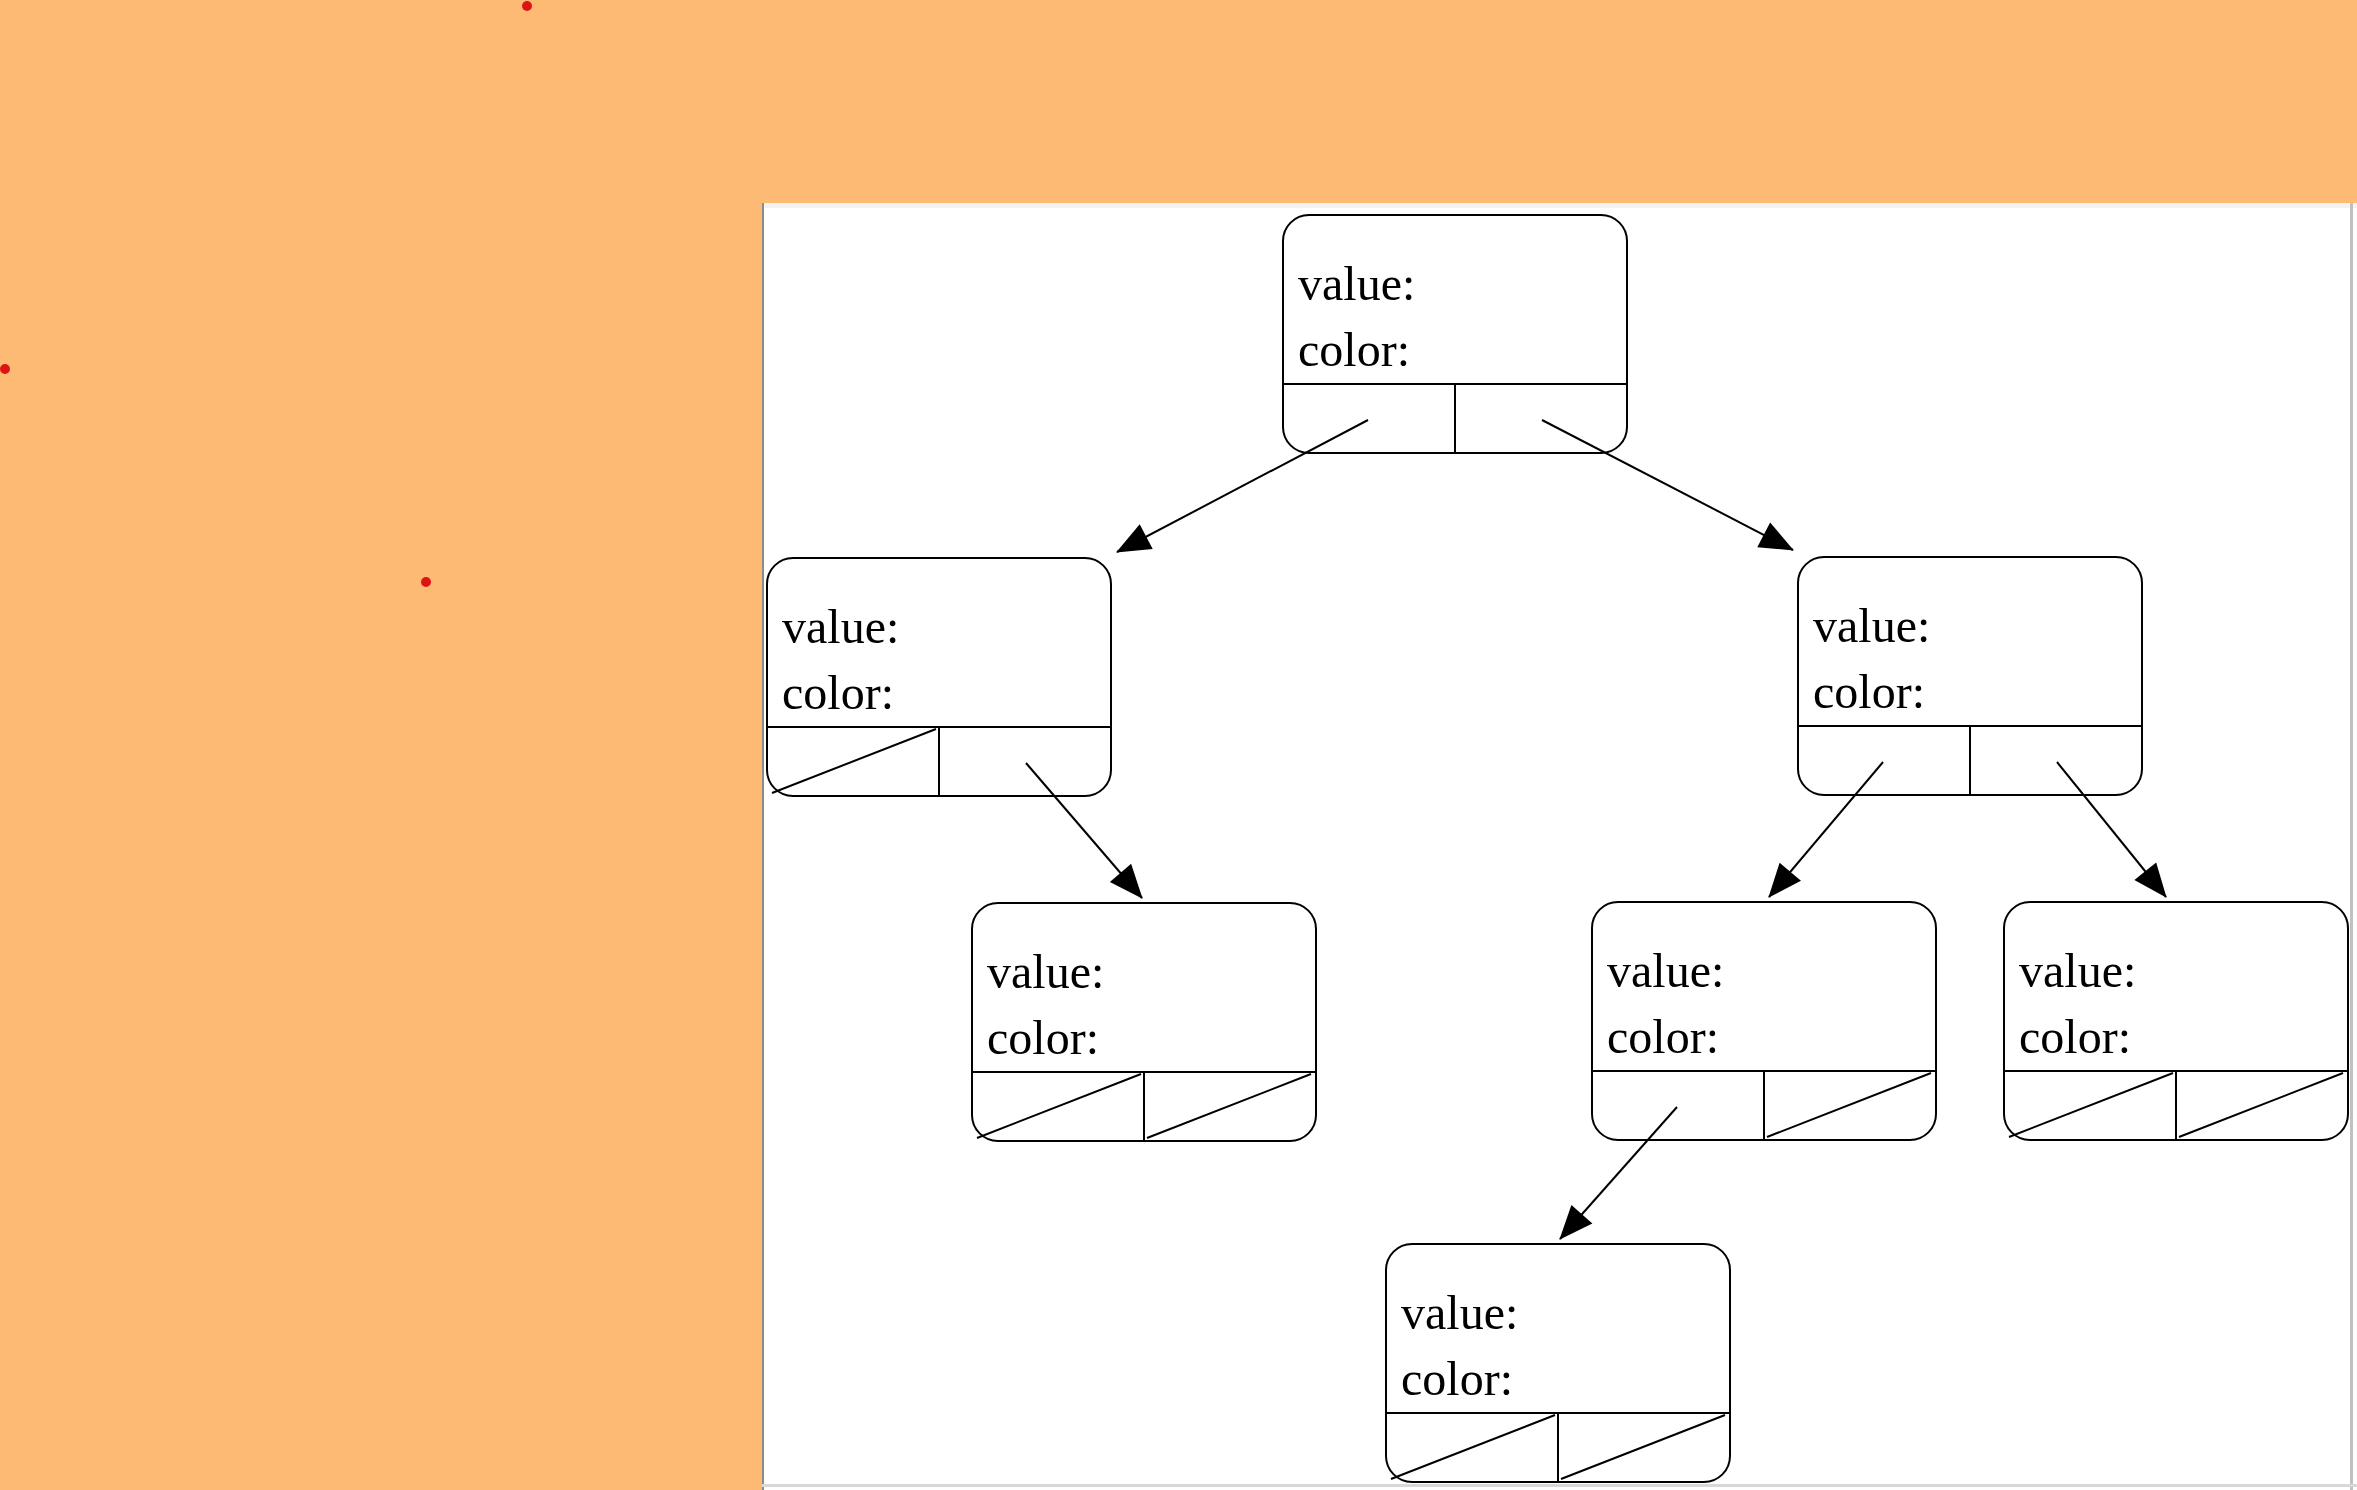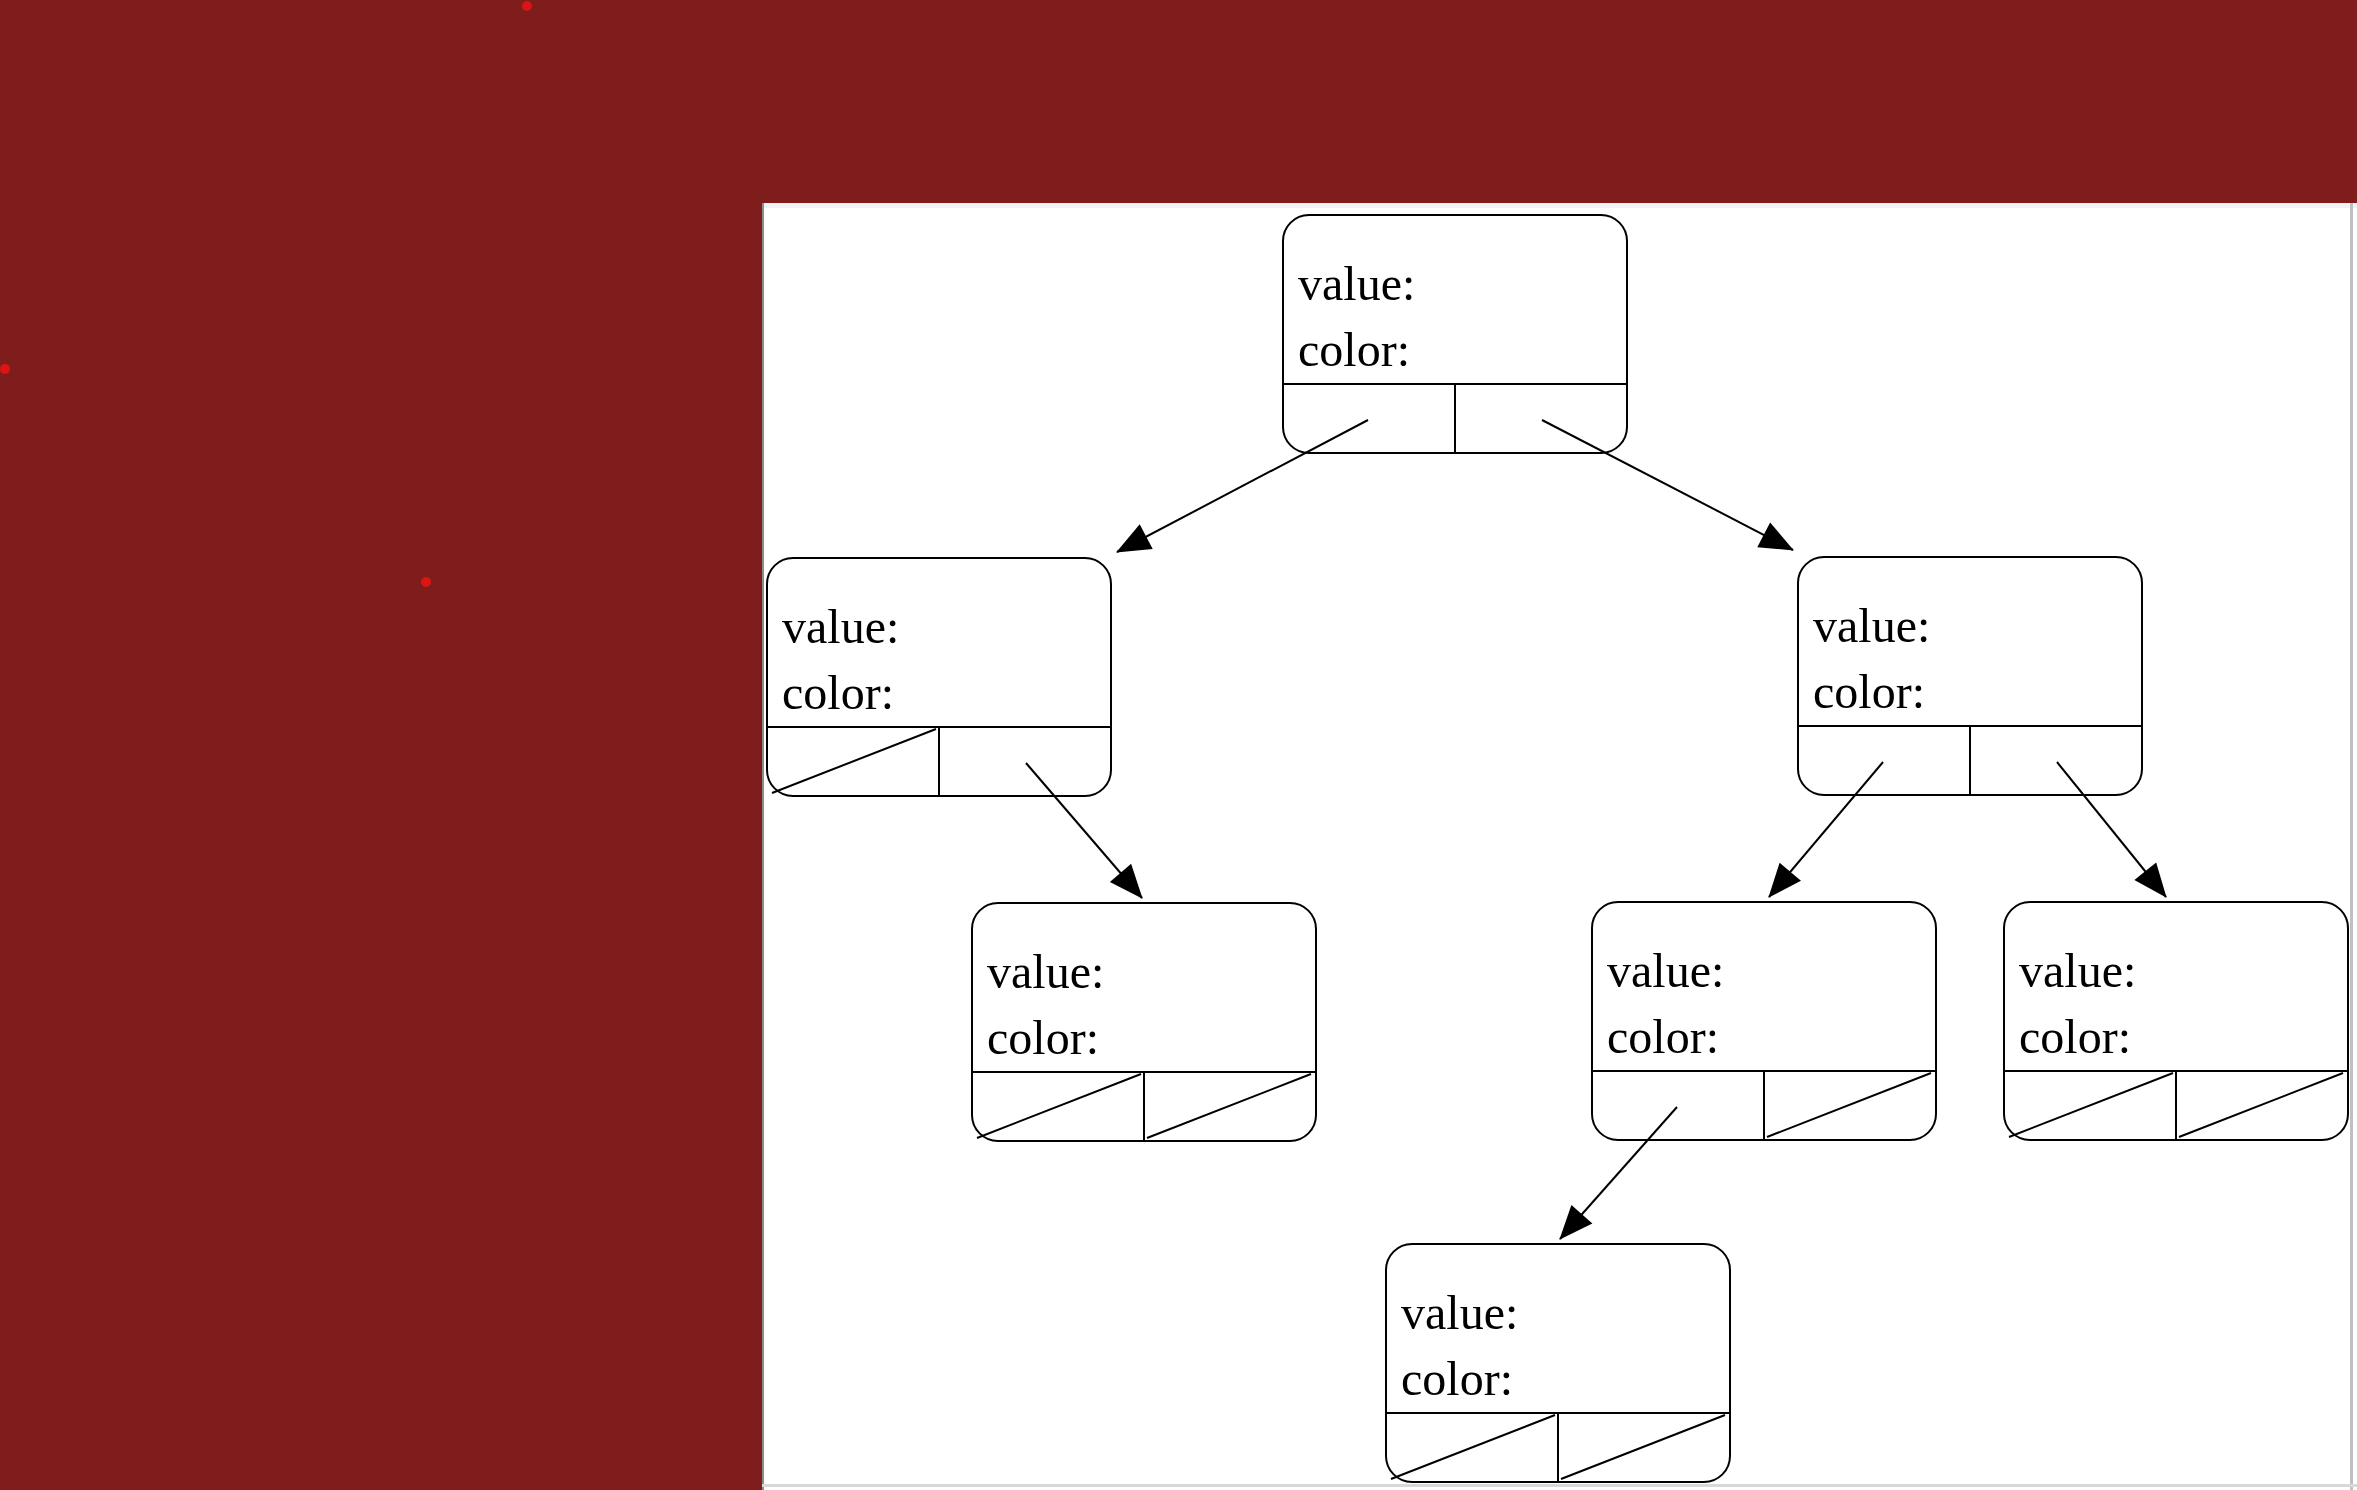--- a/index.html
+++ b/index.html
@@ -41,21 +41,21 @@
   }
   .node-label {
     font-family: "Liberation Serif", serif;
     font-size: 48px;
     fill: #000;
   }
 </style>
 </head>
 <body>
 
-<div class="desktop" style="background: #7f1d1d;">
+<div class="desktop" style="background: #fdba74;">
 
   <div class="panel" style="background: rgb(255, 255, 255);">
     <svg id="tree-svg" viewBox="0 0 1595 1287">
       <defs>
         <marker id="arrowhead" markerUnits="userSpaceOnUse" markerWidth="38" markerHeight="30" refX="34" refY="15" orient="auto">
           <path d="M1,1 L35,15 L1,29 Z" fill="#000000"></path>
         </marker>
       </defs>
       <g id="nodes-layer">
           <g transform="translate(520,11)">

